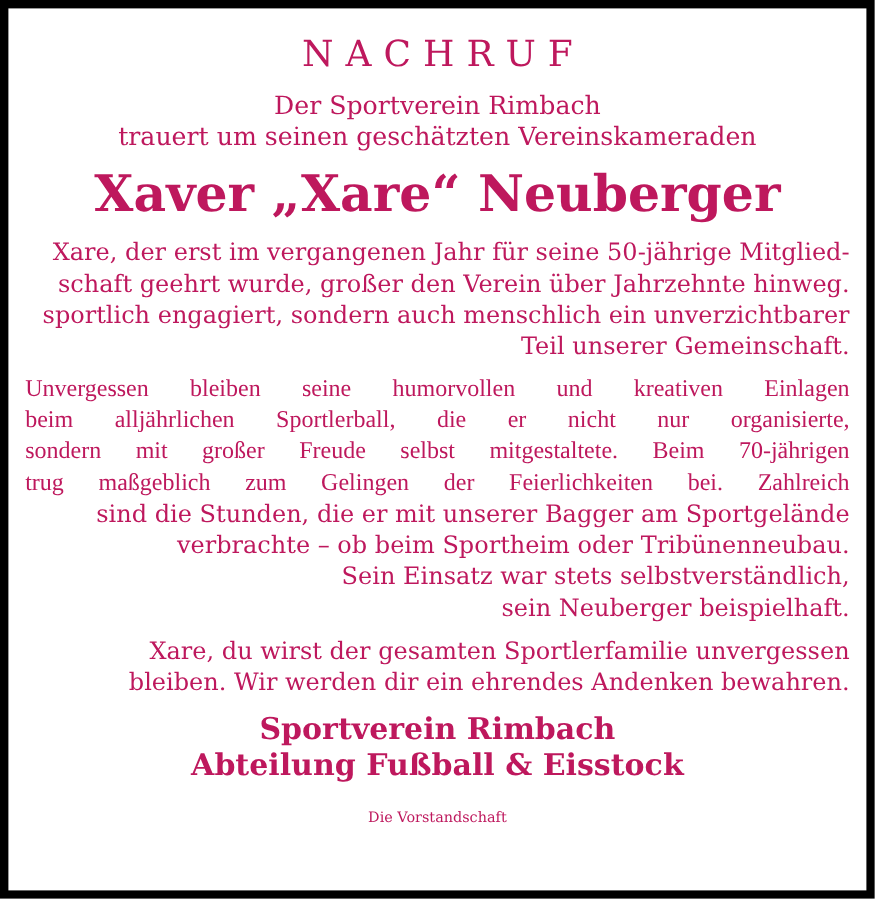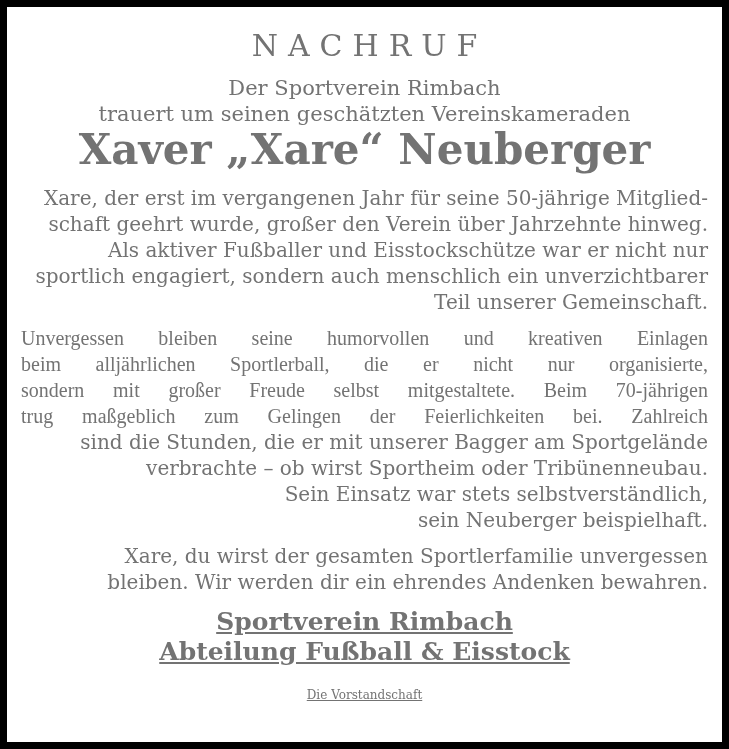--- a/index.html
+++ b/index.html
@@ -6,21 +6,21 @@
     margin: 0;
     padding: 0;
     background: #ffffff;
   }
   .notice {
     box-sizing: border-box;
     width: 729px;
     height: 749px;
     border: 7px solid #000000;
     background: #ffffff;
-    color: #737373;
+    color: #be185d;
     font-family: "DejaVu Serif", "Liberation Serif", serif;
     padding: 22px 14px 0 14px;
     overflow: hidden;
     text-align: center;
   }
   .heading {
     font-size: 30px;
     line-height: 34px;
     letter-spacing: 10px;
     padding-left: 10px; 
@@ -28,40 +28,39 @@
     font-weight: 400;
   }
   .subheading-line {
     font-size: 21px;
     line-height: 26px;
   }
   .name {
     font-size: 42px;
     line-height: 46px;
     font-weight: 700;
-    margin-top: 0;
+    margin-top: 12px;
     margin-bottom: 12px;
     white-space: nowrap;
   }
   .paragraph {
     margin: 0 0 10px 0;
   }
   .body-line {
     font-size: 20px;
     line-height: 26px;
     text-align: right;
   }
   .body-line.justify {
     text-align: justify;
     text-align-last: justify;
     font-family: Liberation Serif, serif;
   }
   .signature {
     margin-top: 12px;
-    text-decoration: underline;
   }
   .signature-bold-line {
     font-size: 25px;
     line-height: 30px;
     font-weight: 700;
   }
   .signature-regular-line {
     font-size: 12px;
     line-height: 28px;
     margin-top: 14px;
@@ -77,32 +76,31 @@
   <div>
     <div class="subheading-line">Der Sportverein Rimbach</div>
     <div class="subheading-line">trauert um seinen geschätzten Vereinskameraden</div>
   </div>
 
   <div class="name">Xaver „Xare“ Neuberger</div>
 
   <div class="paragraph">
     <div class="body-line">Xare, der erst im vergangenen Jahr für seine 50-jährige Mitglied-</div>
     <div class="body-line">schaft geehrt wurde, großer den Verein über Jahrzehnte hinweg.</div>
-    <div class="body-line">Als aktiver Fußballer und Eisstockschütze war er nicht nur</div>
     <div class="body-line">sportlich engagiert, sondern auch menschlich ein unverzichtbarer</div>
     <div class="body-line">Teil unserer Gemeinschaft.</div>
   </div>
 
   <div class="paragraph">
     <div class="body-line justify">Unvergessen bleiben seine humorvollen und kreativen Einlagen</div>
     <div class="body-line justify">beim alljährlichen Sportlerball, die er nicht nur organisierte,</div>
     <div class="body-line justify">sondern mit großer Freude selbst mitgestaltete. Beim 70-jährigen</div>
     <div class="body-line justify">trug maßgeblich zum Gelingen der Feierlichkeiten bei. Zahlreich</div>
     <div class="body-line">sind die Stunden, die er mit unserer Bagger am Sportgelände</div>
-    <div class="body-line">verbrachte – ob wirst Sportheim oder Tribünenneubau.</div>
+    <div class="body-line">verbrachte – ob beim Sportheim oder Tribünenneubau.</div>
     <div class="body-line">Sein Einsatz war stets selbstverständlich,</div>
     <div class="body-line">sein Neuberger beispielhaft.</div>
   </div>
 
   <div class="paragraph">
     <div class="body-line">Xare, du wirst der gesamten Sportlerfamilie unvergessen</div>
     <div class="body-line">bleiben. Wir werden dir ein ehrendes Andenken bewahren.</div>
   </div>
 
   <div class="signature">

